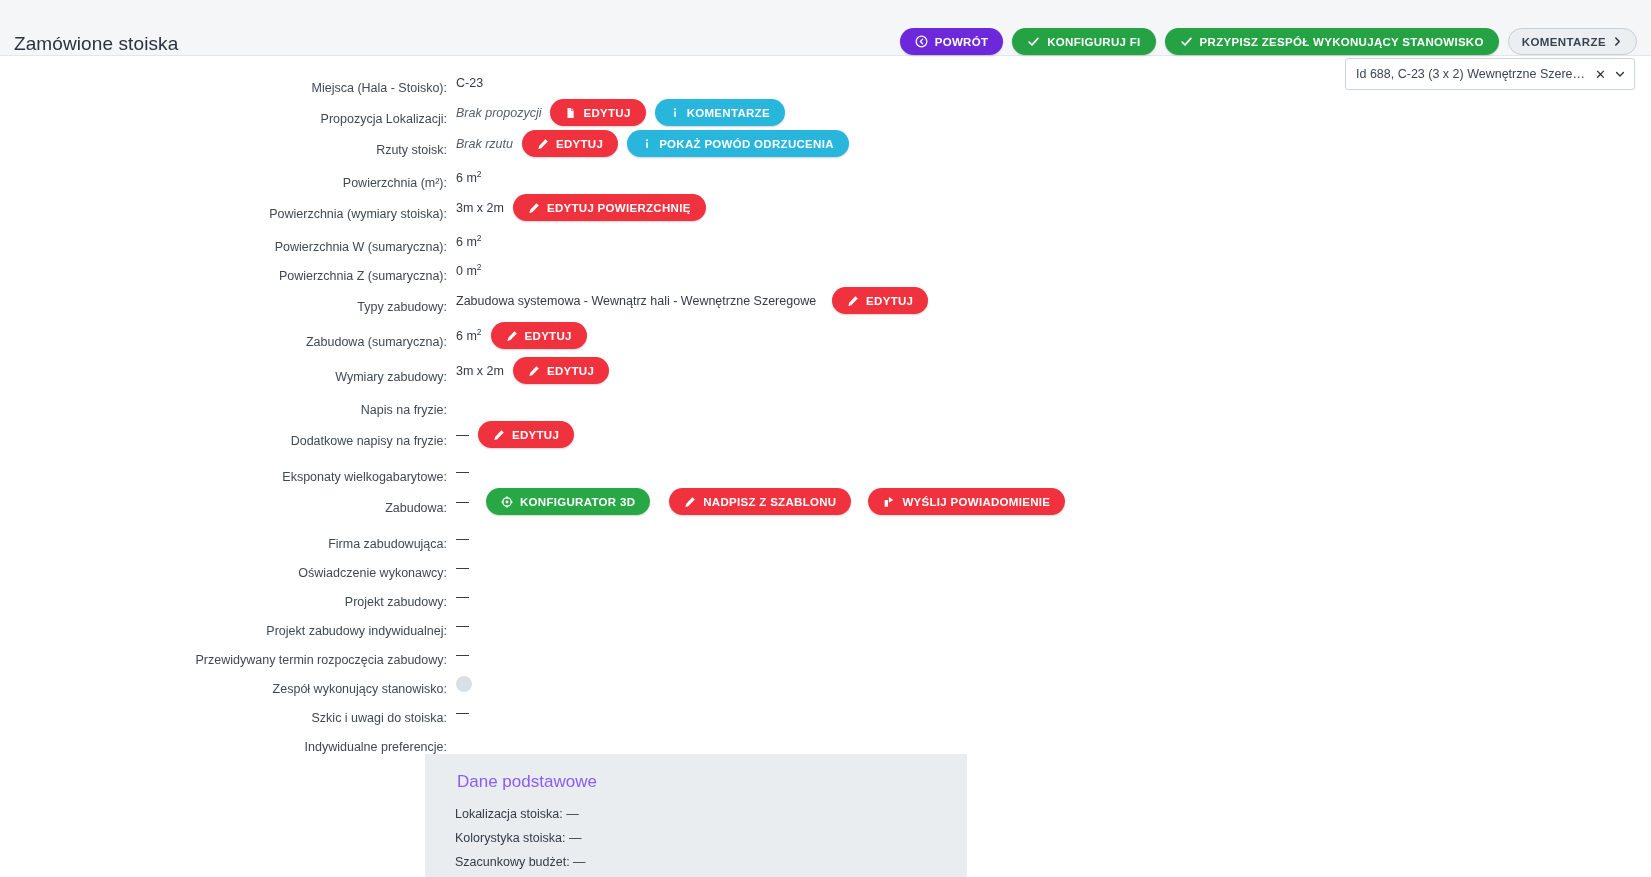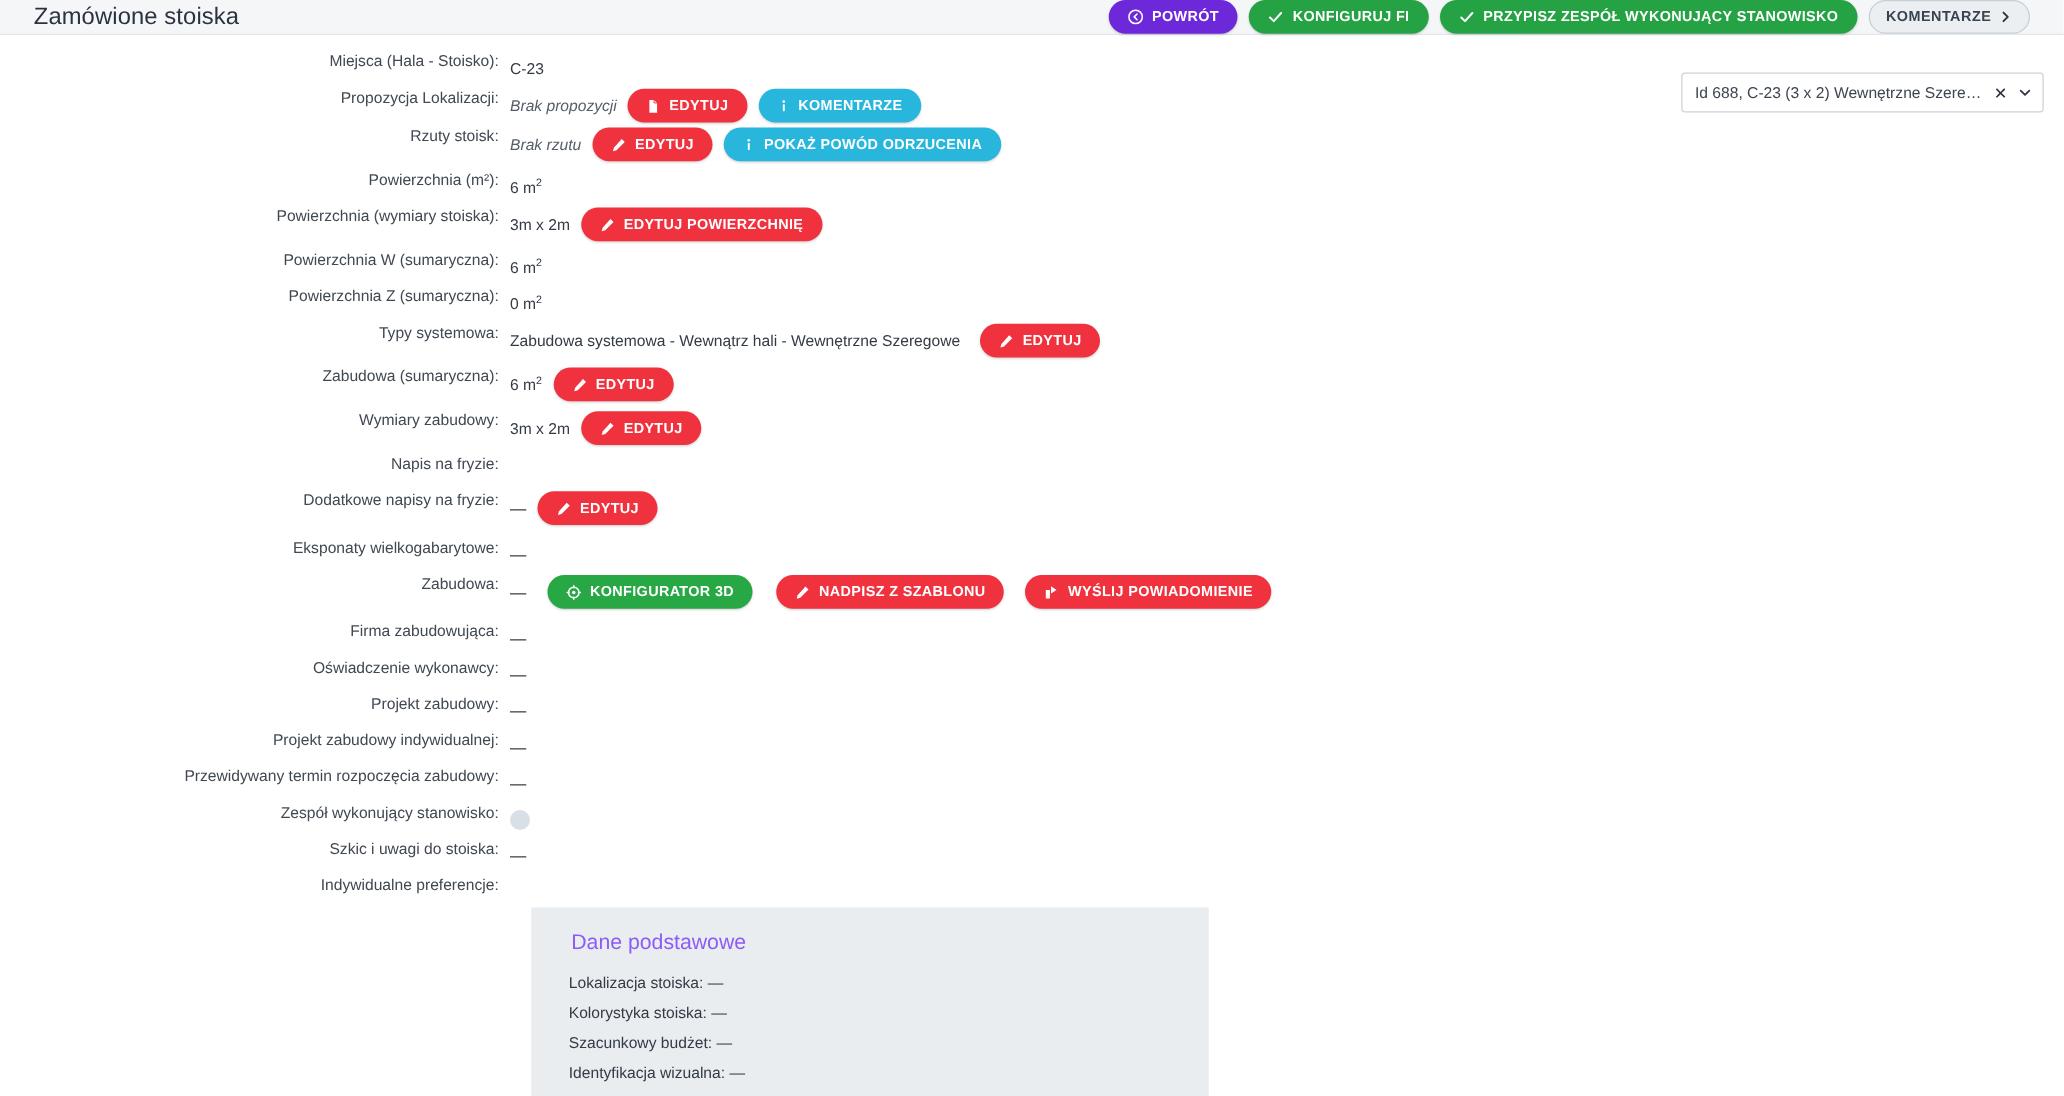--- a/index.html
+++ b/index.html
@@ -8,26 +8,26 @@
     width: 1651px; height: 877px;
     background: #ffffff;
     font-family: "Liberation Sans", sans-serif;
     color: #2f3640;
     overflow: hidden;
   }
 
   
   .topbar {
     position: relative;
-    height: 28px;
+    height: 56px;
     background: #f4f6f8;
     border-bottom: 1px solid #e3e7ea;
     display: flex;
-    align-items: center;
-    padding: 0 27px;
+    align-items: flex-end;
+    padding: 0 14px;
   }
   .topbar-title {
     font-size: 19px;
     font-weight: 400;
     color: #2b3340;
     letter-spacing: .1px;
     white-space: nowrap;
   }
   .topbar-actions {
     margin-left: auto;
@@ -100,23 +100,24 @@
   .select-clear { color: #2b3340; font-size: 13px; padding: 0 6px; cursor: pointer; line-height: 1; }
   .select-caret { color: #2b3340; padding-left: 2px; cursor: pointer; display: flex; align-items: center;}
 
   
   .form {
     position: relative;
     padding-top: 14px;
   }
   .row {
     display: flex;
-    align-items: flex-start;
+    align-items: flex-end;
     min-height: 25px;
     margin-bottom: 0px;
+    margin-left: 48px;
   }
   .lbl {
     width: 408px;
     text-align: right;
     padding-right: 9px;
     font-size: 12.5px;
     color: #404852;
     white-space: nowrap;
     flex: 0 0 408px;
   }
@@ -323,21 +324,21 @@
   <div class="row">
     <div class="lbl">Powierzchnia Z (sumaryczna):</div>
     <div class="val">
       <span class="val-text"><span>0 m</span><span class="sup">2</span></span>
     </div>
   </div>
 
   <div class="gap-4"></div>
 
   <div class="row">
-    <div class="lbl">Typy systemowa:</div>
+    <div class="lbl">Typy zabudowy:</div>
     <div class="val">
       <span class="val-text">Zabudowa systemowa - Wewnątrz hali - Wewnętrzne Szeregowe</span>
       <button class="btn btn-red2" style="margin-left:7px">
         <span class="ico">
           <svg width="12" height="12" viewBox="0 0 16 16">
               <path d="M11.2 1.6 14.4 4.8 5.6 13.6 1.8 14.6 2.8 10.8z" fill="#fff"></path>
             </svg>
         </span>
         <span>EDYTUJ</span>
       </button>

